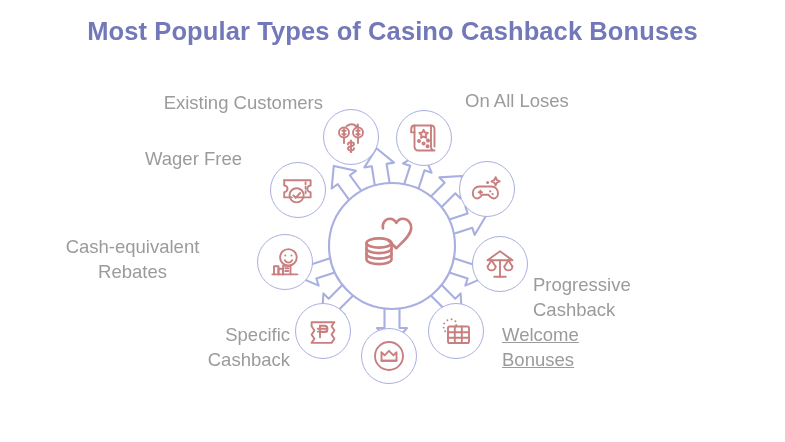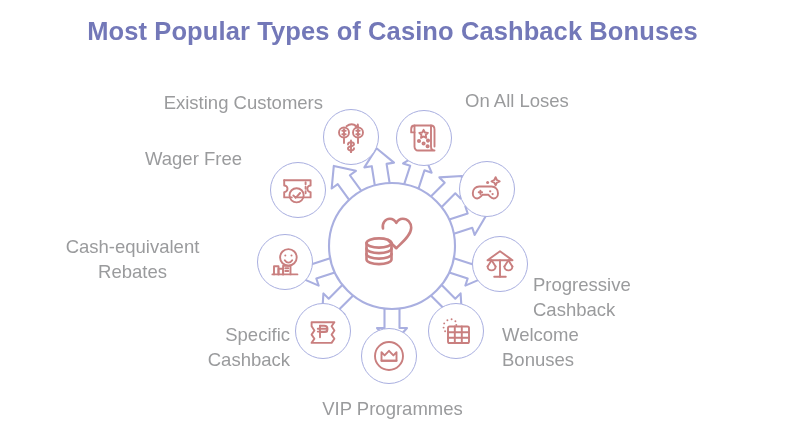--- a/index.html
+++ b/index.html
@@ -235,24 +235,23 @@
   </div>
 
   <div class="node-label align-right" style="left:88px; top:90px; width:235px;">Existing Customers</div>
 
   <div class="node-label align-left" style="left:465px; top:88px; width:230px;">On All Loses</div>
 
 
   <div class="node-label align-left" style="left:533px; top:236px; width:235px;margin-top:36px;">Progressive
 Cashback</div>
 
-  <div class="node-label align-left" style="left:502px; top:322px; width:235px;">Welcome
+  <div class="node-label align-left" style="left:502px; top:322px; width:235px;text-decoration:underline;">Welcome
 Bonuses</div>
 
-  <div class="node-label align-center" style="left:275px; top:396px; width:235px;">VIP Programmes</div>
 
   <div class="node-label align-right" style="left:55px; top:322px; width:235px;">Specific
 Cashback</div>
 
   <div class="node-label align-right" style="left:20px; top:234px; width:225px;text-align:center;">Cash-equivalent
 Rebates</div>
 
   <div class="node-label align-right" style="left:30px; top:146px; width:212px;">Wager Free</div>
 
 </div>

